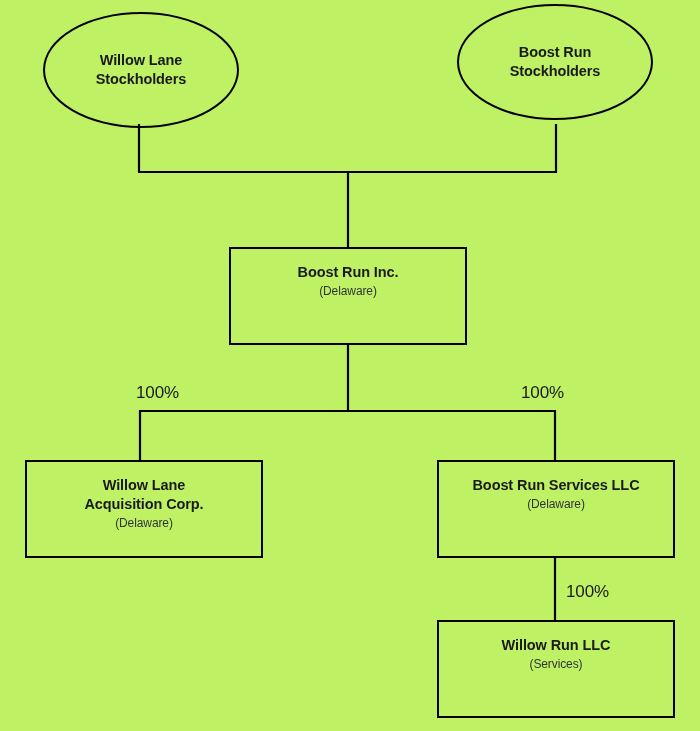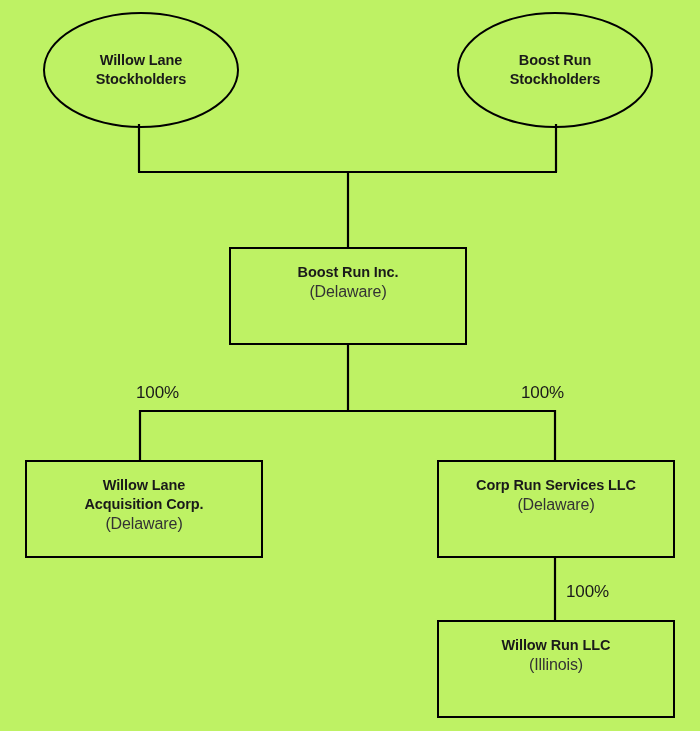--- a/index.html
+++ b/index.html
@@ -49,21 +49,21 @@
   .node-name {
     font-weight: bold;
     font-size: 14.5px;
     line-height: 19px;
     color: #1a1a1a;
     letter-spacing: -0.1px;
     white-space: pre-line;
   }
   .node-jurisdiction {
     font-weight: normal;
-    font-size: 16px;
+    font-size: 12px;
     line-height: 19px;
     color: #333333;
     letter-spacing: -0.1px;
   }
   .pct-label {
     position: absolute;
     font-size: 17px;
     line-height: 17px;
     color: #1a1a1a;
     letter-spacing: -0.1px;
@@ -102,44 +102,44 @@
 
       <path d="M 555,558 L 555,620"></path>
     </g>
   </svg>
 
   <div class="node node-ellipse" style="left:43px; top:12px; width:196px; height:116px;">
     <div class="node-name">Willow Lane
 Stockholders</div>
   </div>
 
-  <div class="node node-ellipse" style="left:457px; top:12px; width:196px; height:116px;">
+  <div class="node node-ellipse" style="left:457px; top:4px; width:196px; height:116px;">
     <div class="node-name">Boost Run
 Stockholders</div>
   </div>
 
   <div class="node node-box shift-up" style="left:229px; top:247px; width:238px; height:98px;">
     <div class="node-name">Boost Run Inc.</div>
     <div class="node-jurisdiction">(Delaware)</div>
   </div>
 
   <div class="node node-box shift-up-sm" style="left:25px; top:460px; width:238px; height:98px;">
     <div class="node-name">Willow Lane
 Acquisition Corp.</div>
     <div class="node-jurisdiction">(Delaware)</div>
   </div>
 
   <div class="node node-box shift-up" style="left:437px; top:460px; width:238px; height:98px;">
-    <div class="node-name">Corp Run Services LLC</div>
+    <div class="node-name">Boost Run Services LLC</div>
     <div class="node-jurisdiction">(Delaware)</div>
   </div>
 
   <div class="node node-box shift-up" style="left:437px; top:620px; width:238px; height:98px;">
     <div class="node-name">Willow Run LLC</div>
-    <div class="node-jurisdiction">(Illinois)</div>
+    <div class="node-jurisdiction">(Services)</div>
   </div>
 
   <div class="pct-label" style="left:136px; top:384px;">100%</div>
 
   <div class="pct-label" style="left:521px; top:384px;">100%</div>
 
   <div class="pct-label" style="left:566px; top:583px;">100%</div>
 
 </div>
 

